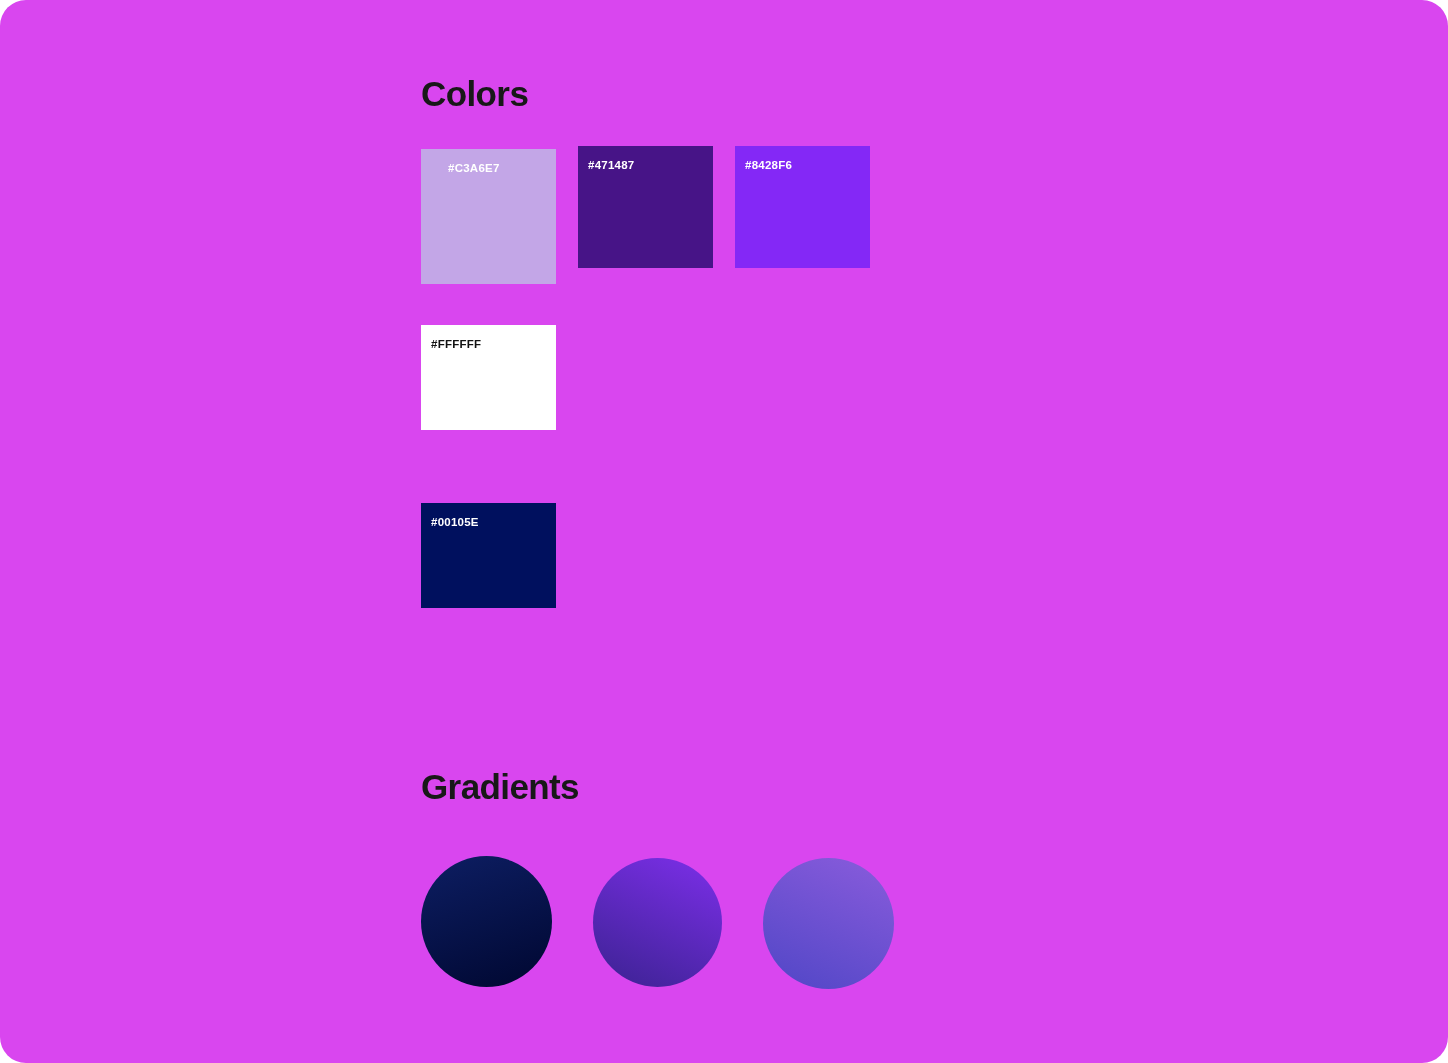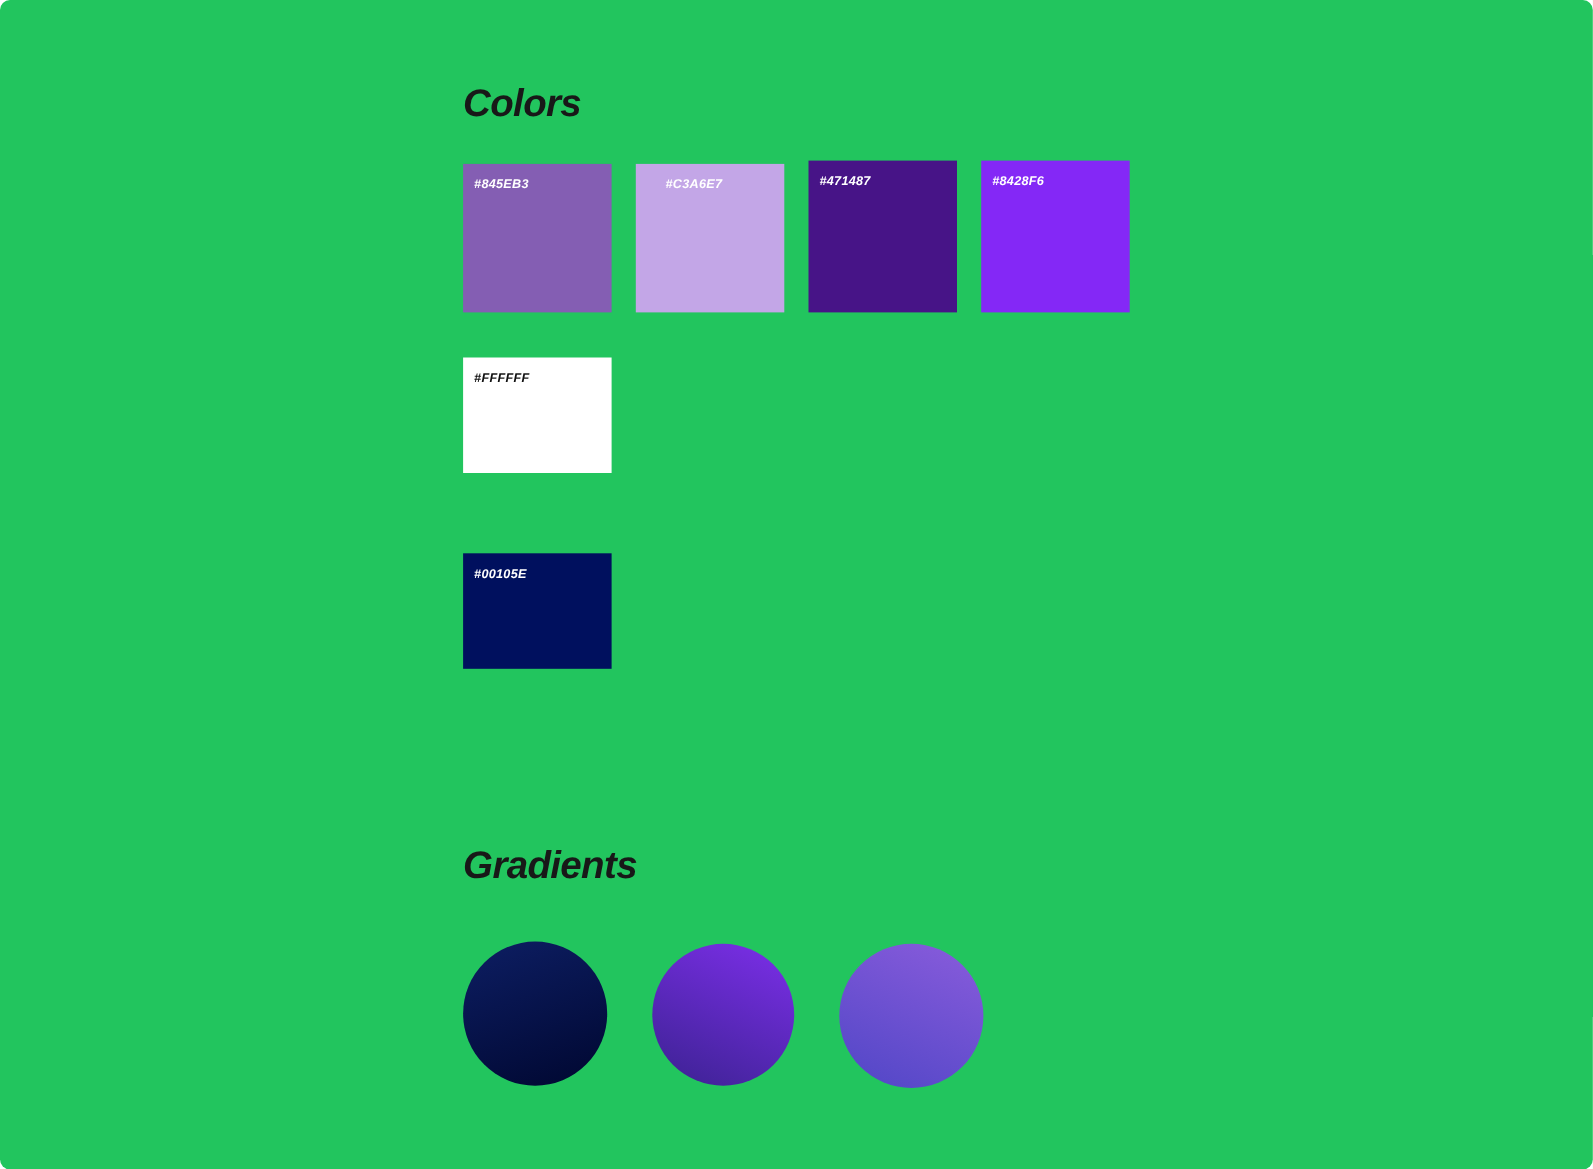--- a/index.html
+++ b/index.html
@@ -57,21 +57,21 @@
 
   .swatch {
     position: relative;
     width: 135px;
     height: 105px;
     margin-right: 22px;
     box-sizing: border-box;
     flex: 0 0 auto;
   }
   
-  .swatch.nudge-up   { margin-top: 0px;  height: 138px; }
+  .swatch.nudge-up   { margin-top: 0px;  height: 122px; }
   .swatch.nudge-down { margin-top: 3px;  height: 135px; }
 
   .swatch-label {
     position: absolute;
     left: 10px;
     top: 14px;
     font-family: "Liberation Sans", sans-serif;
     font-size: 11.5px;
     font-weight: bold;
     letter-spacing: 0.25px;
@@ -93,28 +93,25 @@
     border-radius: 50%;
     margin-right: 41px;
     flex: 0 0 auto;
   }
   #gradient-circle-2 { width: 129px; height: 129px; margin-top: 2px; }
   #gradient-circle-3 { width: 131px; height: 131px; margin-top: 4px; margin-right: 0; }
 </style>
 </head>
 <body>
 
-<div id="style-guide-card" style="background: #22c55e; border-radius: 9px; font-style: italic;">
+<div id="style-guide-card" style="background: #d946ef; border-radius: 26px;">
 
   <h2 id="colors-heading" class="section-heading">Colors</h2>
 
   <div id="swatch-row-1" class="swatch-row">
-    <div class="swatch nudge-down" style="background: rgb(132, 94, 179);">
-      <span class="swatch-label" style="color: rgb(255, 255, 255);">#845EB3</span>
-    </div>
     <div class="swatch nudge-down" style="background: rgb(195, 166, 231);">
       <span class="swatch-label" style="color: rgb(255, 255, 255); margin-left: 17px;">#C3A6E7</span>
     </div>
     <div class="swatch nudge-up" style="background: rgb(71, 20, 135);">
       <span class="swatch-label" style="color: rgb(255, 255, 255);">#471487</span>
     </div>
     <div class="swatch nudge-up" style="background: rgb(132, 40, 246);">
       <span class="swatch-label" style="color: rgb(255, 255, 255);">#8428F6</span>
     </div>
   </div>

